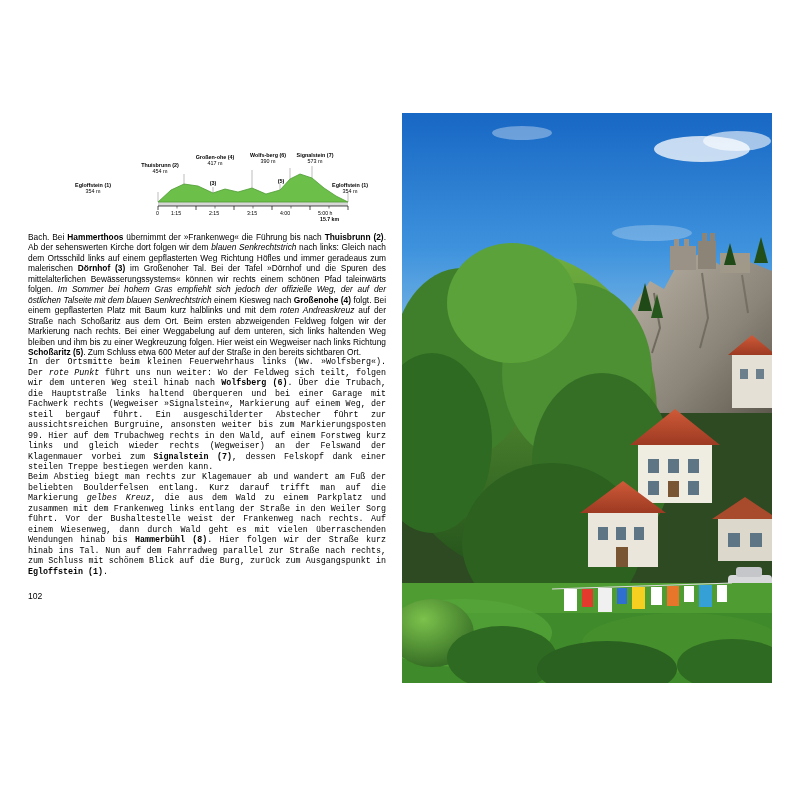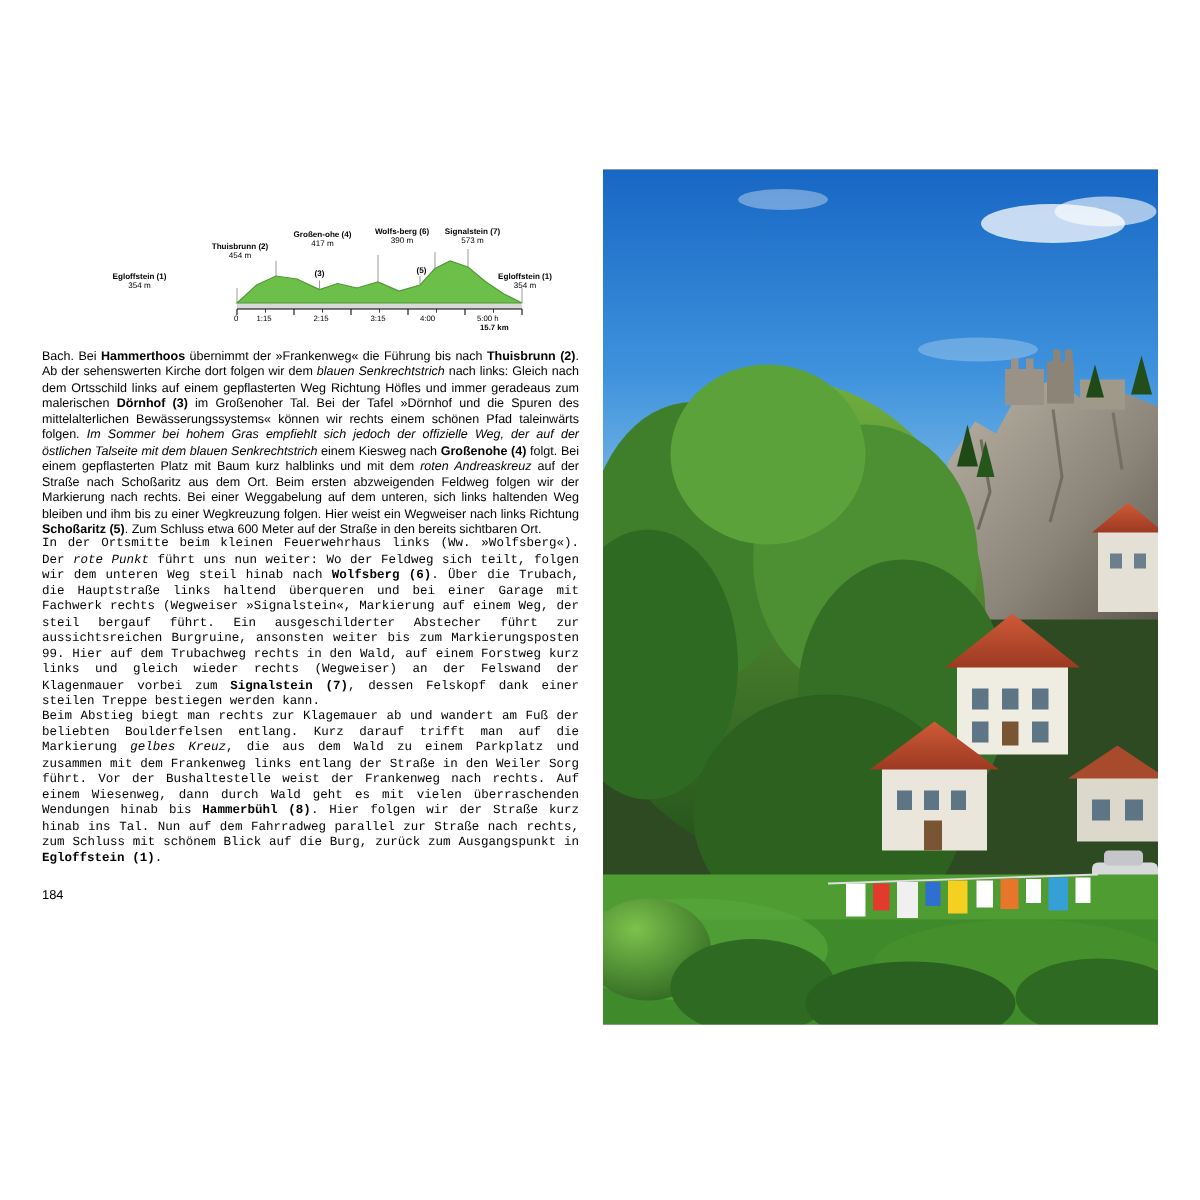--- a/index.html
+++ b/index.html
@@ -194,21 +194,21 @@
 
       <div class="prof-dist" style="left:292px; top:70px;">15.7 km</div>
     </div>
 
     <div class="body-text">
       <p>Bach. Bei <b>Hammerthoos</b> übernimmt der »Frankenweg« die Führung bis nach <b>Thuisbrunn (2)</b>. Ab der sehenswerten Kirche dort folgen wir dem <i>blauen Senkrechtstrich</i> nach links: Gleich nach dem Ortsschild links auf einem gepflasterten Weg Richtung Höfles und immer geradeaus zum malerischen <b>Dörnhof (3)</b> im Großenoher Tal. Bei der Tafel »Dörnhof und die Spuren des mittelalterlichen Bewässerungssystems« können wir rechts einem schönen Pfad taleinwärts folgen. <i>Im Sommer bei hohem Gras empfiehlt sich jedoch der offizielle Weg, der auf der östlichen Talseite mit dem blauen Senkrechtstrich</i> einem Kiesweg nach <b>Großenohe (4)</b> folgt. Bei einem gepflasterten Platz mit Baum kurz halblinks und mit dem <i>roten Andreaskreuz</i> auf der Straße nach Schoßaritz aus dem Ort. Beim ersten abzweigenden Feldweg folgen wir der Markierung nach rechts. Bei einer Weggabelung auf dem unteren, sich links haltenden Weg bleiben und ihm bis zu einer Wegkreuzung folgen. Hier weist ein Wegweiser nach links Richtung <b>Schoßaritz (5)</b>. Zum Schluss etwa 600 Meter auf der Straße in den bereits sichtbaren Ort.</p>
       <p class="ind">In der Ortsmitte beim kleinen Feuerwehrhaus links (Ww. »Wolfsberg«). Der <i>rote Punkt</i> führt uns nun weiter: Wo der Feldweg sich teilt, folgen wir dem unteren Weg steil hinab nach <b>Wolfsberg (6)</b>. Über die Trubach, die Hauptstraße links haltend überqueren und bei einer Garage mit Fachwerk rechts (Wegweiser »Signalstein«, Markierung auf einem Weg, der steil bergauf führt. Ein ausgeschilderter Abstecher führt zur aussichtsreichen Burgruine, ansonsten weiter bis zum Markierungsposten 99. Hier auf dem Trubachweg rechts in den Wald, auf einem Forstweg kurz links und gleich wieder rechts (Wegweiser) an der Felswand der Klagenmauer vorbei zum <b>Signalstein (7)</b>, dessen Felskopf dank einer steilen Treppe bestiegen werden kann.</p>
       <p class="ind">Beim Abstieg biegt man rechts zur Klagemauer ab und wandert am Fuß der beliebten Boulderfelsen entlang. Kurz darauf trifft man auf die Markierung <i>gelbes Kreuz</i>, die aus dem Wald zu einem Parkplatz und zusammen mit dem Frankenweg links entlang der Straße in den Weiler Sorg führt. Vor der Bushaltestelle weist der Frankenweg nach rechts. Auf einem Wiesenweg, dann durch Wald geht es mit vielen überraschenden Wendungen hinab bis <b>Hammerbühl (8)</b>. Hier folgen wir der Straße kurz hinab ins Tal. Nun auf dem Fahrradweg parallel zur Straße nach rechts, zum Schluss mit schönem Blick auf die Burg, zurück zum Ausgangspunkt in <b>Egloffstein (1)</b>.</p>
     </div>
 
-    <div class="folio">184</div>
+    <div class="folio">102</div>
   </div>
 
   <div class="photo">
     <svg width="370" height="570" viewBox="0 0 370 570">
       <defs>
         <linearGradient id="skyGrad" x1="0" y1="0" x2="0" y2="1">
           <stop offset="0%" stop-color="#1767c4"></stop>
           <stop offset="55%" stop-color="#3f93dd"></stop>
           <stop offset="100%" stop-color="#8dc2e8"></stop>
         </linearGradient>

